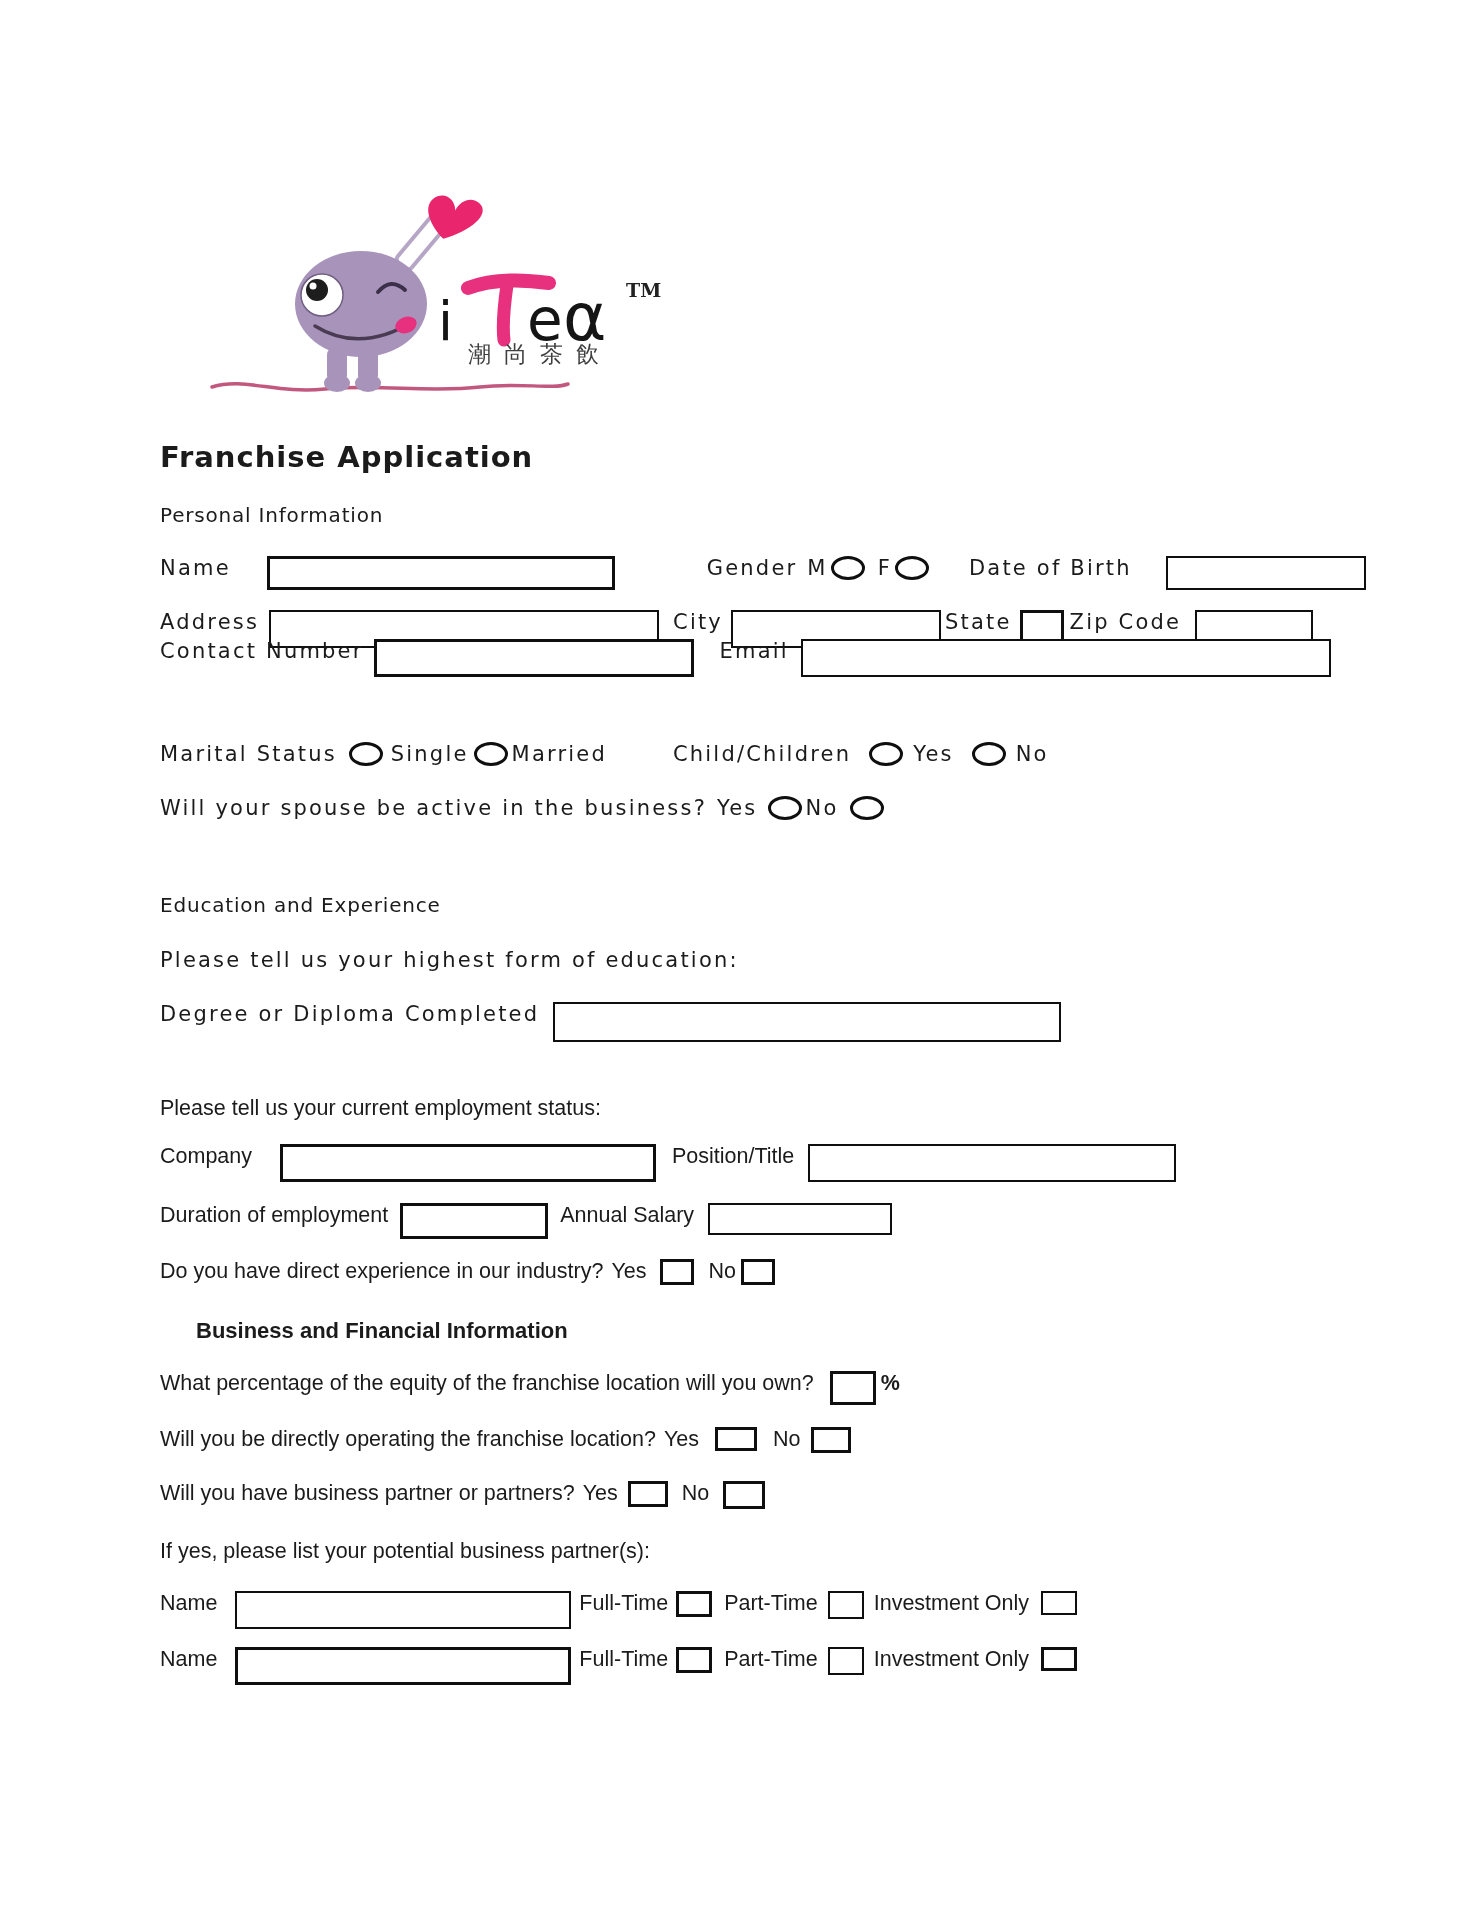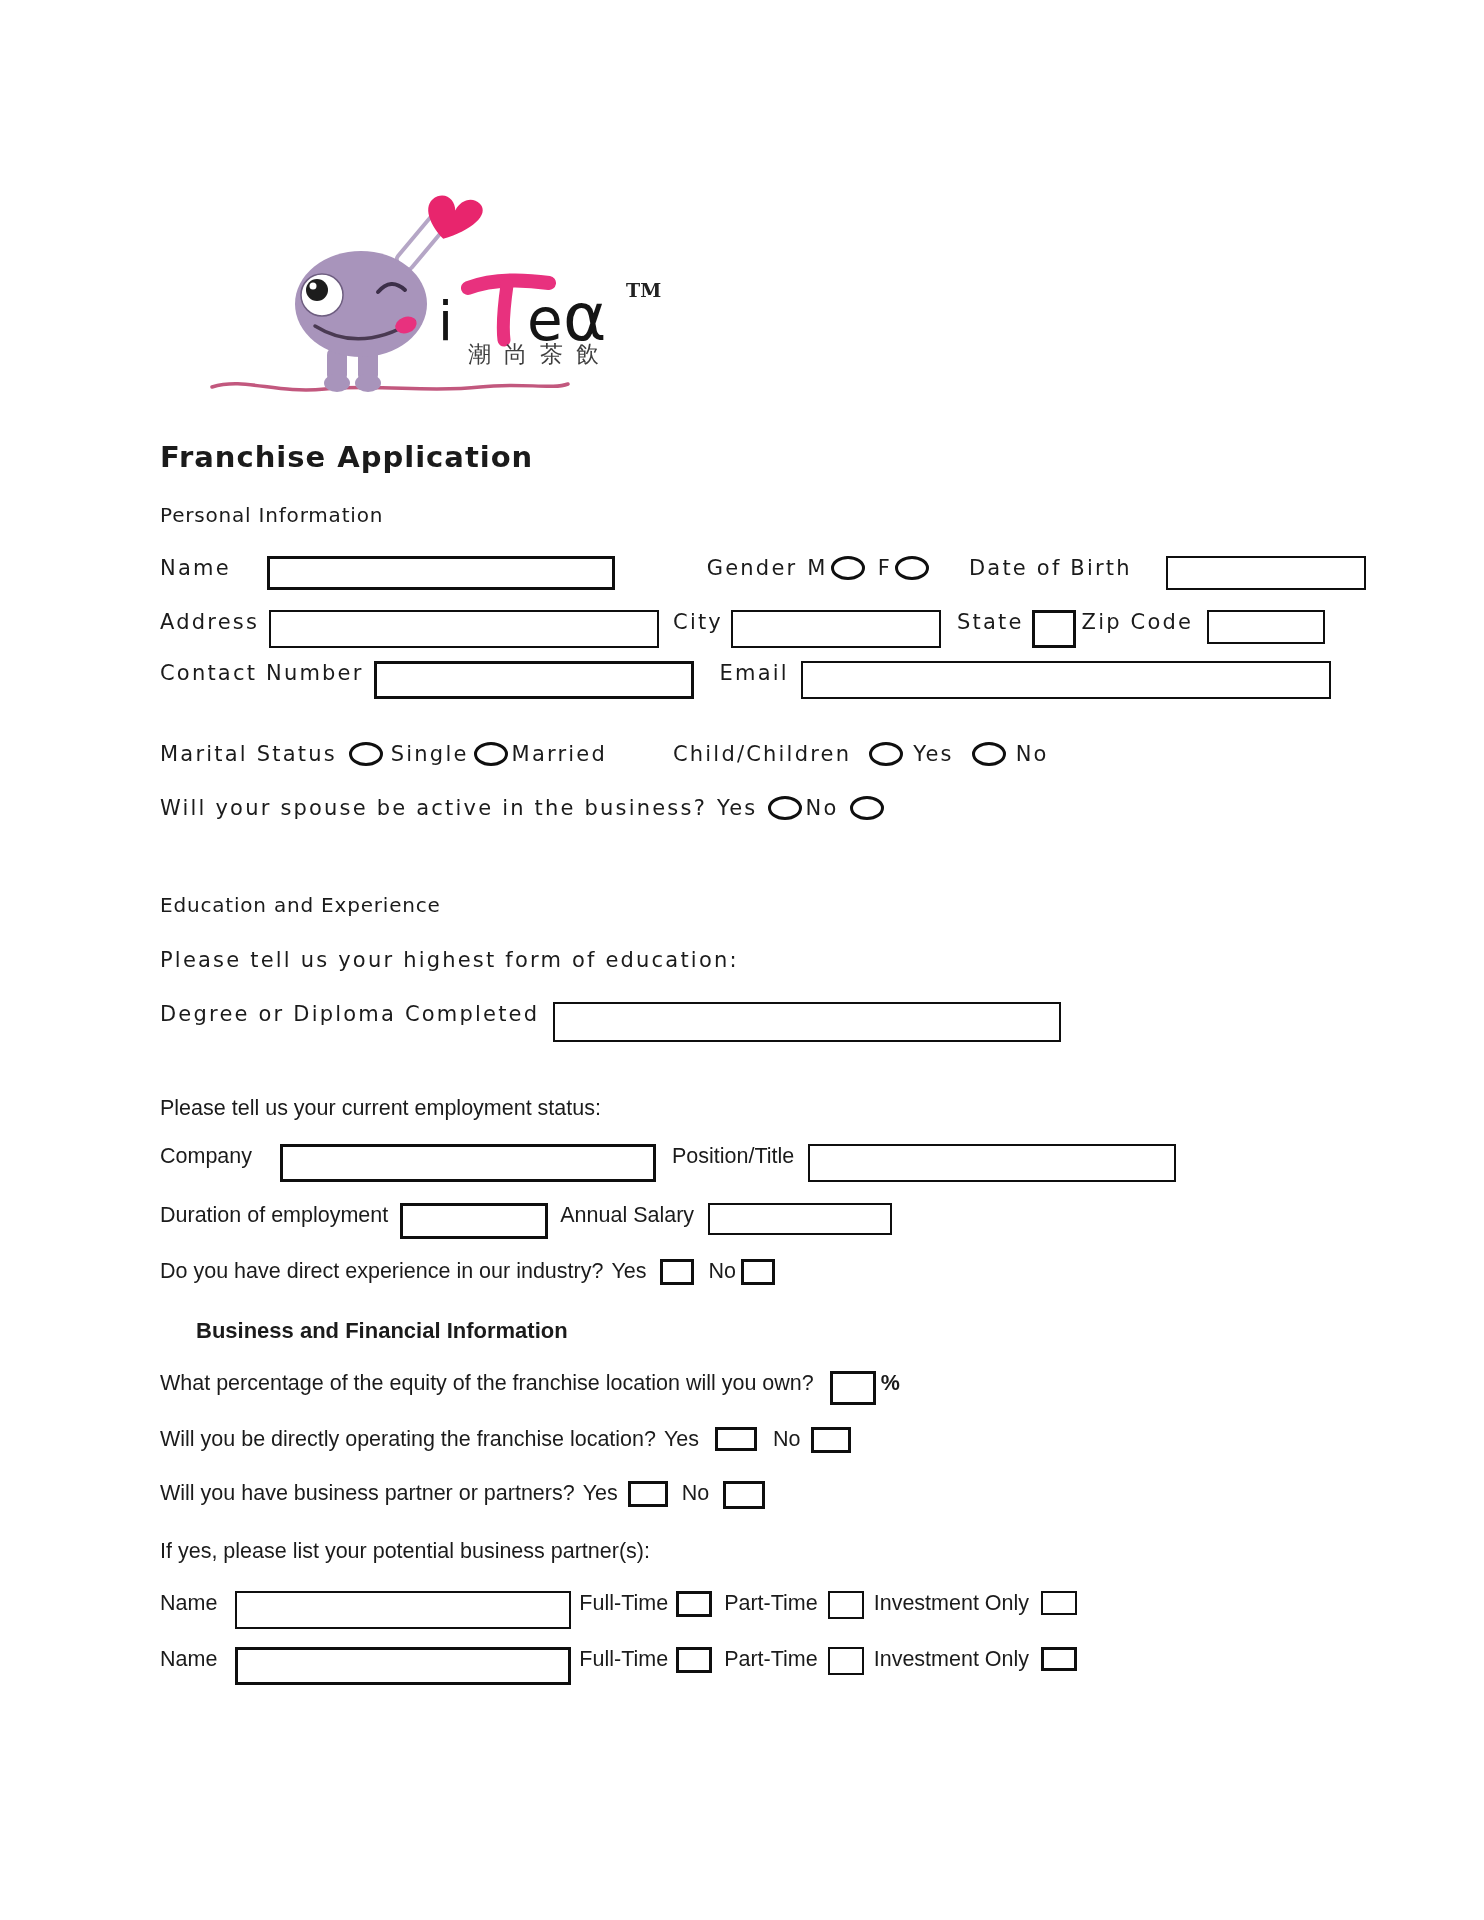--- a/index.html
+++ b/index.html
@@ -82,27 +82,27 @@
     <span class="rad" style="margin-left:3px"></span>
     <span style="margin-left:40px">Date of Birth</span>
     <div class="box" style="width:200px;margin-left:34px"></div>
   </div>
 
   <div class="row wide" style="top:610px">
     <span>Address</span>
     <div class="box h38" style="width:390px;margin-left:10px"></div>
     <span style="margin-left:14px">City</span>
     <div class="box h38" style="width:210px;margin-left:8px"></div>
-    <span style="margin-left:16px">State</span>
+    <span style="margin-left:4px">State</span>
     <div class="box h38 b3" style="width:44px;margin-left:8px"></div>
     <span style="margin-left:6px">Zip Code</span>
     <div class="box" style="width:118px;margin-left:14px"></div>
   </div>
 
-  <div class="row wide" style="top:661px">
+  <div class="row wide" style="top:639px">
     <span>Contact Number</span>
     <div class="box h38 b3" style="width:320px;margin-left:10px"></div>
     <span style="margin-left:26px">Email</span>
     <div class="box h38" style="width:530px;margin-left:12px"></div>
   </div>
 
   <div class="row wide" style="top:742px">
     <span>Marital Status</span>
     <span class="rad" style="margin-left:12px"></span>
     <span style="margin-left:8px">Single</span>

